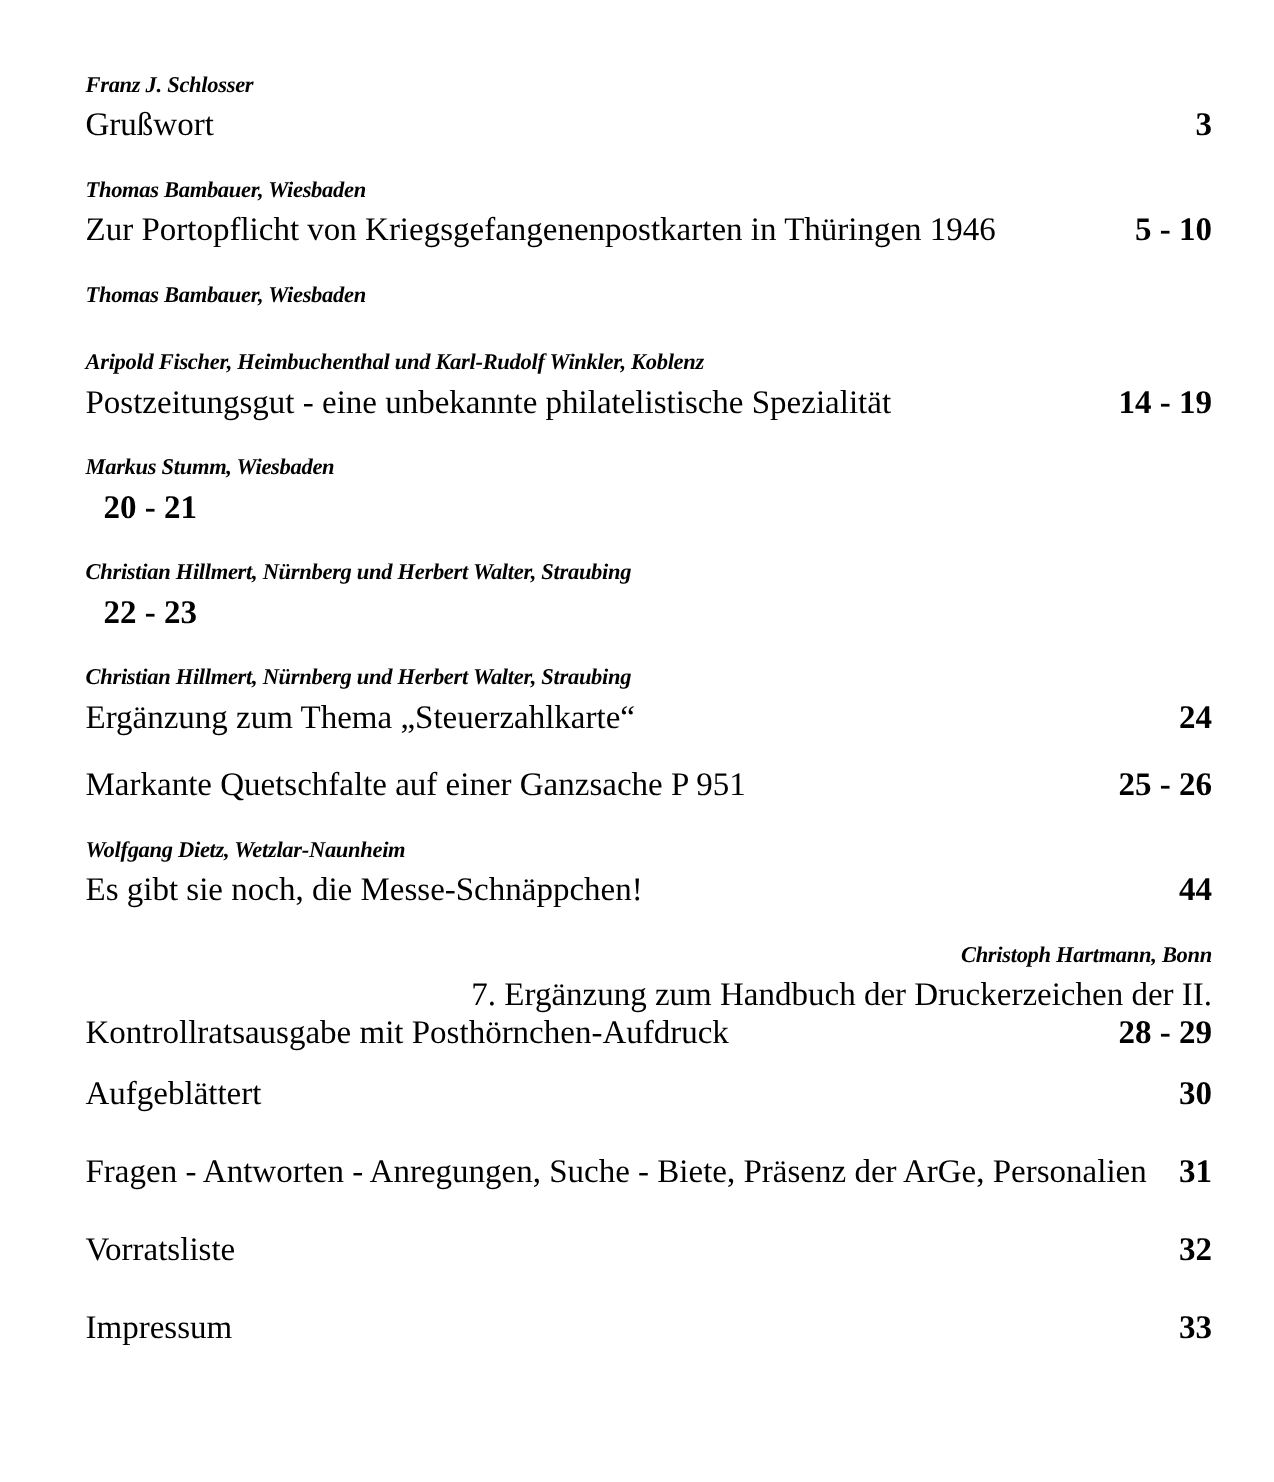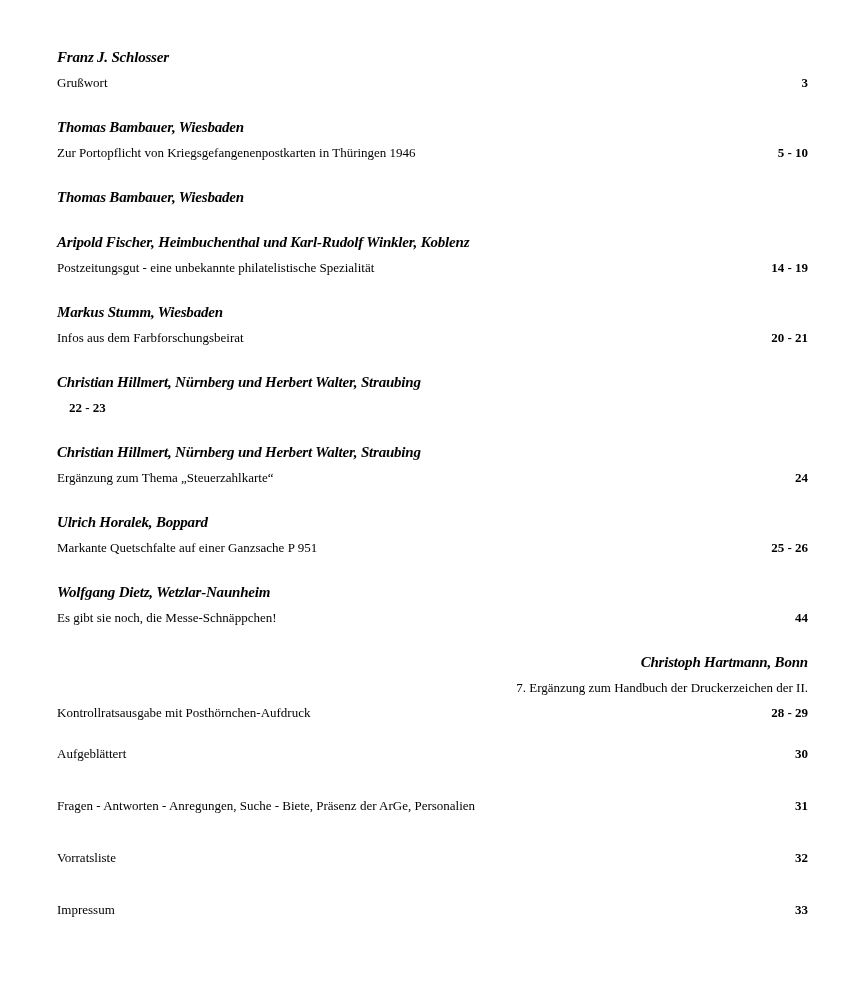--- a/index.html
+++ b/index.html
@@ -36,21 +36,21 @@
   }
   .author {
     font-size: 15px;
     line-height: 25px;
     font-style: italic;
     font-weight: bold;
     letter-spacing: -0.2px;
     white-space: nowrap;
   }
   .title-line {
-    font-size: 13px;
+    font-size: 22px;
     line-height: 25px;
     white-space: nowrap;
   }
   .title-line.last {
     display: flex;
     justify-content: space-between;
     align-items: baseline;
   }
   .pages {
     font-weight: bold;
@@ -83,39 +83,37 @@
       <div class="entry">
         <div class="author">Aripold Fischer, Heimbuchenthal und Karl-Rudolf Winkler, Koblenz</div>
         <div class="title-line last">
           <span class="title-text">Postzeitungsgut - eine unbekannte philatelistische Spezialität</span>
           <span class="pages">14 - 19</span>
         </div>
       </div>
       <div class="entry">
         <div class="author">Markus Stumm, Wiesbaden</div>
         <div class="title-line last">
-          <span class="title-text">Infos aus dem Farbforschungsbeirat</span>
           <span class="pages">20 - 21</span>
         </div>
       </div>
       <div class="entry">
         <div class="author">Christian Hillmert, Nürnberg und Herbert Walter, Straubing</div>
         <div class="title-line last">
           <span class="pages">22 - 23</span>
         </div>
       </div>
       <div class="entry">
         <div class="author">Christian Hillmert, Nürnberg und Herbert Walter, Straubing</div>
         <div class="title-line last">
           <span class="title-text">Ergänzung zum Thema „Steuerzahlkarte“</span>
           <span class="pages">24</span>
         </div>
       </div>
       <div class="entry">
-        <div class="author">Ulrich Horalek, Boppard</div>
         <div class="title-line last">
           <span class="title-text">Markante Quetschfalte auf einer Ganzsache P 951</span>
           <span class="pages">25 - 26</span>
         </div>
       </div>
       <div class="entry">
         <div class="author">Wolfgang Dietz, Wetzlar-Naunheim</div>
         <div class="title-line last">
           <span class="title-text">Es gibt sie noch, die Messe-Schnäppchen!</span>
           <span class="pages">44</span>

